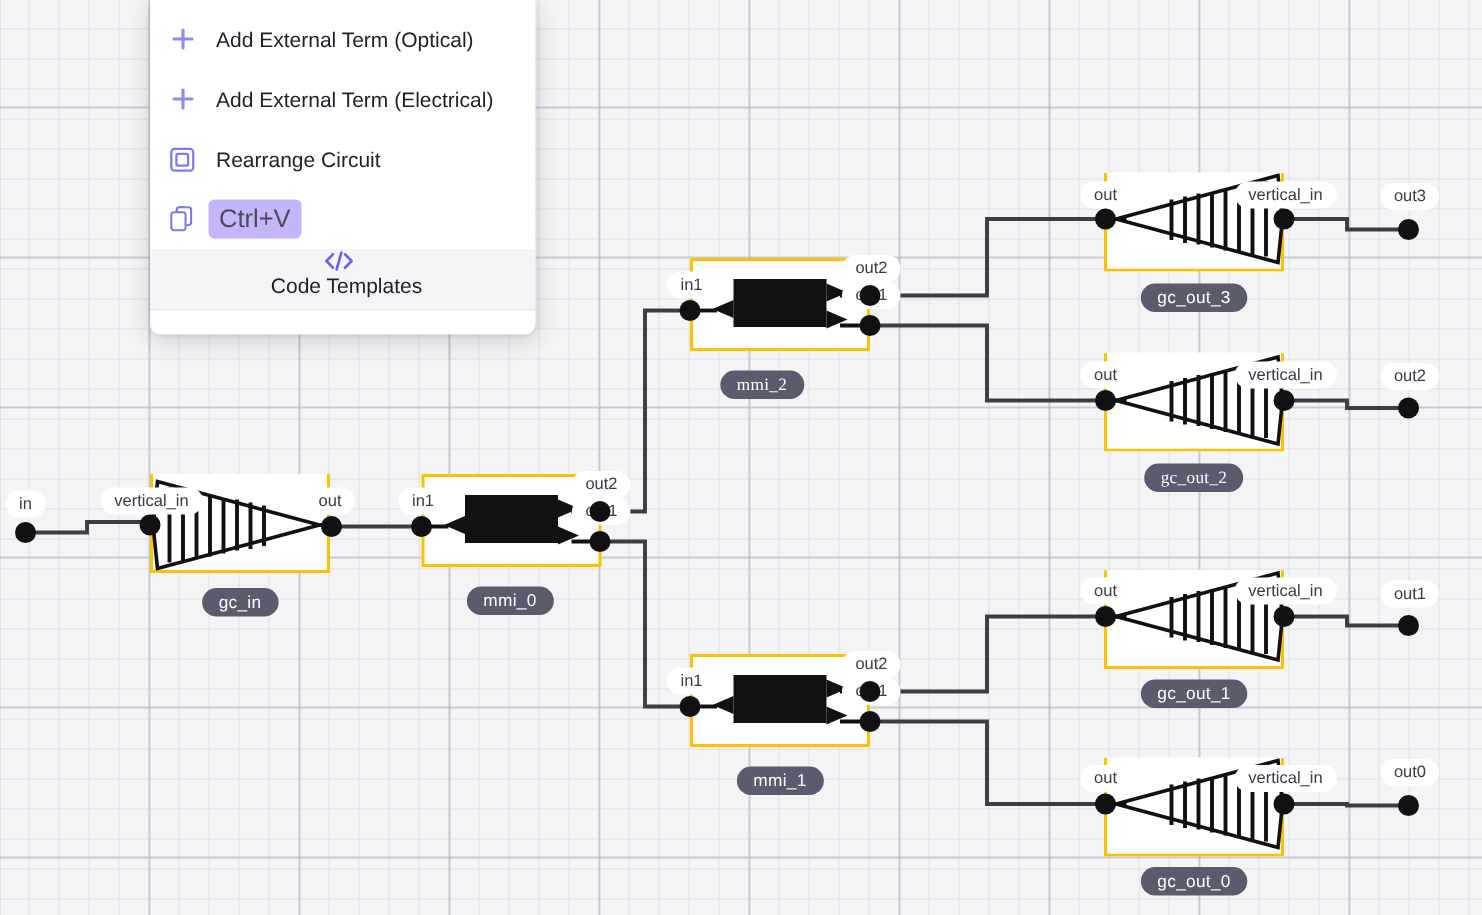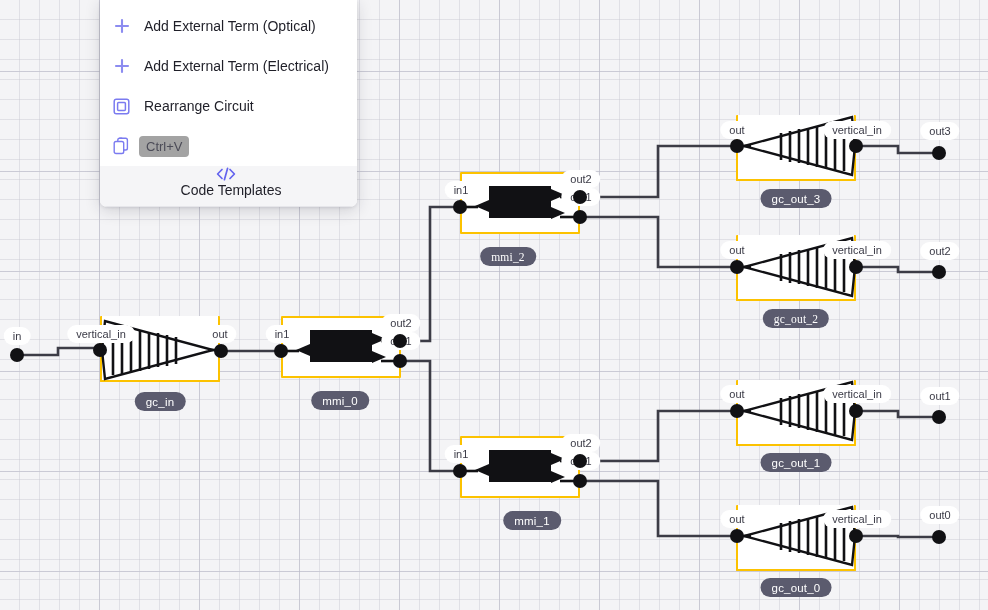--- a/index.html
+++ b/index.html
@@ -78,21 +78,21 @@
   .port-label.under { z-index: 4; }
 
   
   #ctxmenu {
     position: absolute;
     left: 100px; top: 0px;
     width: 257px;
     background: #ffffff;
     border-radius: 0 0 7px 7px;
     box-shadow: 0 4px 16px rgba(30,30,50,0.16), 0 1px 3px rgba(30,30,50,0.10);
-    padding: 6px 0 0 0;
+    padding: 6px 0 16px 0;
     z-index: 40;
     overflow: hidden;
   }
   .menu-item {
     display: flex;
     align-items: center;
     height: 40px;
     padding: 0 13px 0 13px;
     cursor: default;
   }
@@ -106,23 +106,23 @@
     color: #8c8cf0;
   }
   .menu-item .mi-label {
     flex: 1;
     font-size: 14px;
     color: #1f1f28;
     padding-left: 5px;
     white-space: nowrap;
   }
   .menu-item .mi-shortcut {
-    font-size: 13px;
+    font-size: 17px;
     color: #4b4b57;
-    background: #a3a3a3;
+    background: #c4b5fd;
     border-radius: 4px;
     padding: 3px 7px;
     min-width: 20px;
     text-align: left;
     flex: none;
   }
   .menu-sep {
     height: 1px;
     background: #e6e6ea;
     margin: 0;
@@ -237,21 +237,21 @@
       <path d="M 91 35 L 105 41 L 91 47 Z" fill="#111114"></path>
       <line x1="100" y1="25" x2="122" y2="25" stroke="#111114" stroke-width="2.6"></line>
       <line x1="100" y1="45" x2="122" y2="45" stroke="#111114" stroke-width="2.6"></line>
     </svg>
     <div class="port-label under" style="left:461px; top:454px;">in1</div>
     <div class="port-label under" style="left:581px; top:461px;">out1</div>
     <div class="port-label under" style="left:581px; top:443px;">out2</div>
     <div class="port" style="left:460px; top:471px;"></div>
     <div class="port" style="left:580px; top:461px;"></div>
     <div class="port" style="left:580px; top:481px;"></div>
-    <div class="comp-label" style="left:532px; top:511px;">mmi_1</div>
+    <div class="comp-label" style="left:520px; top:511px;">mmi_1</div>
   </div>
 
   <div class="node">
     <div class="body-box" style="left:736px; top:115px; width:120px; height:66px; border-top:none;"></div>
     <svg class="gc-art" style="left:735px; top:115px;" width="122" height="68">
       <g transform="translate(122,0) scale(-1,1)" stroke="#111114" stroke-width="2.6" fill="none">
         <path d="M 2 31 L 5 60 L 113 31 L 5 2 Z" stroke-width="2.4"></path>
         <line x1="13" y1="6" x2="13" y2="56"></line>
         <line x1="22" y1="8" x2="22" y2="55"></line>
         <line x1="31" y1="10" x2="31" y2="53"></line>

